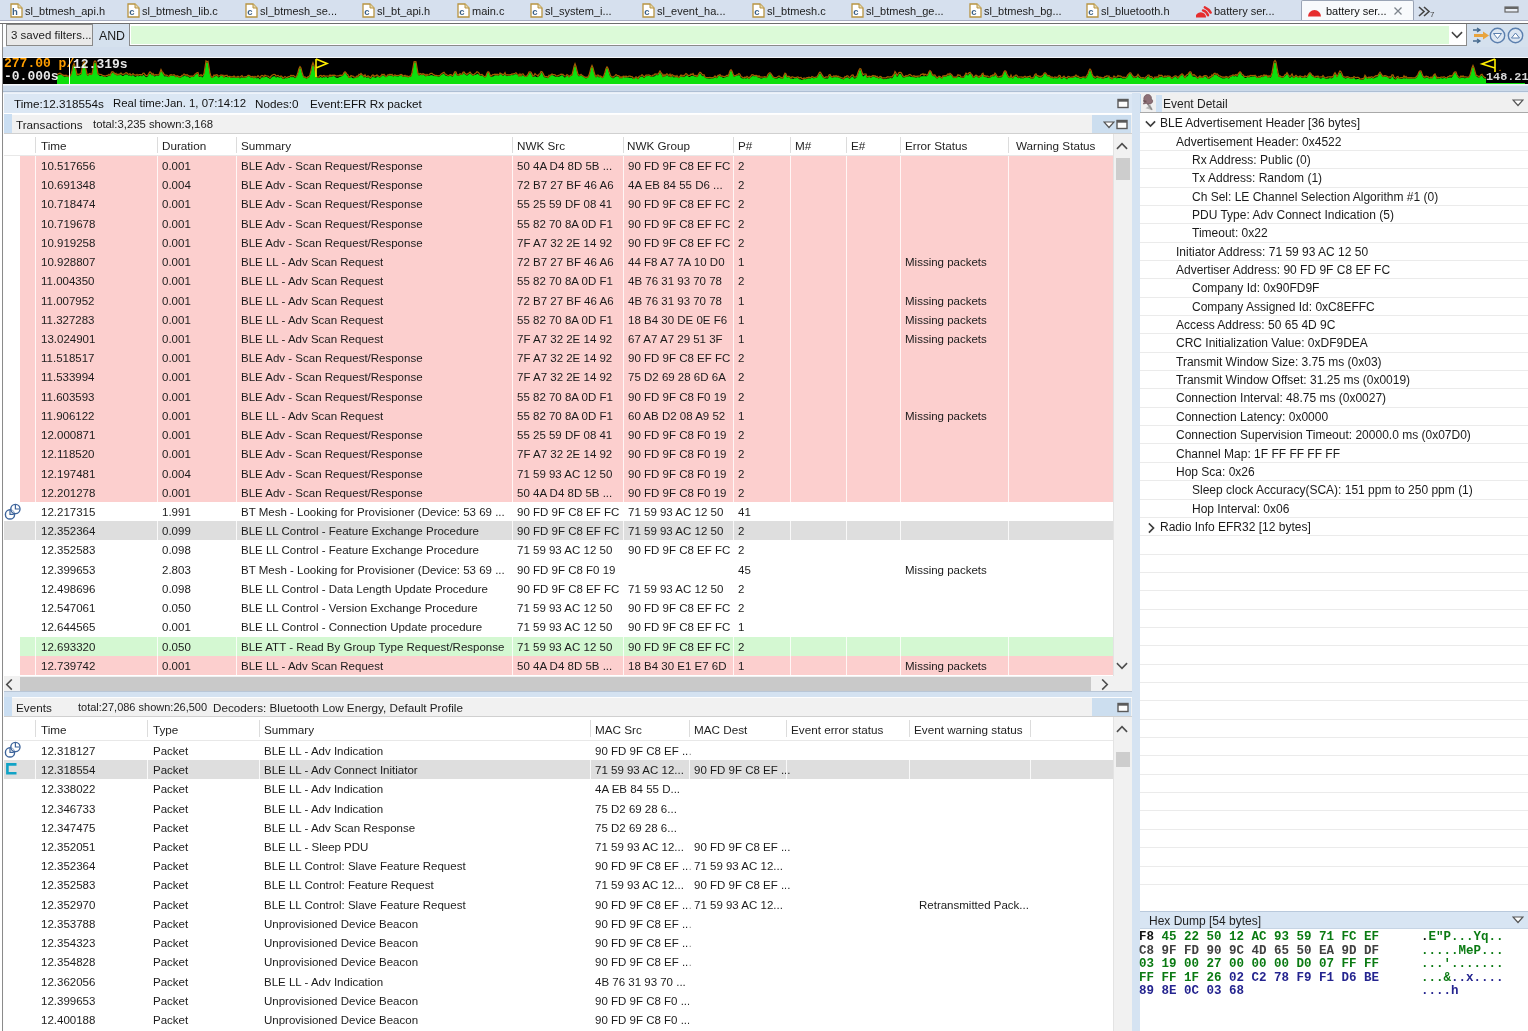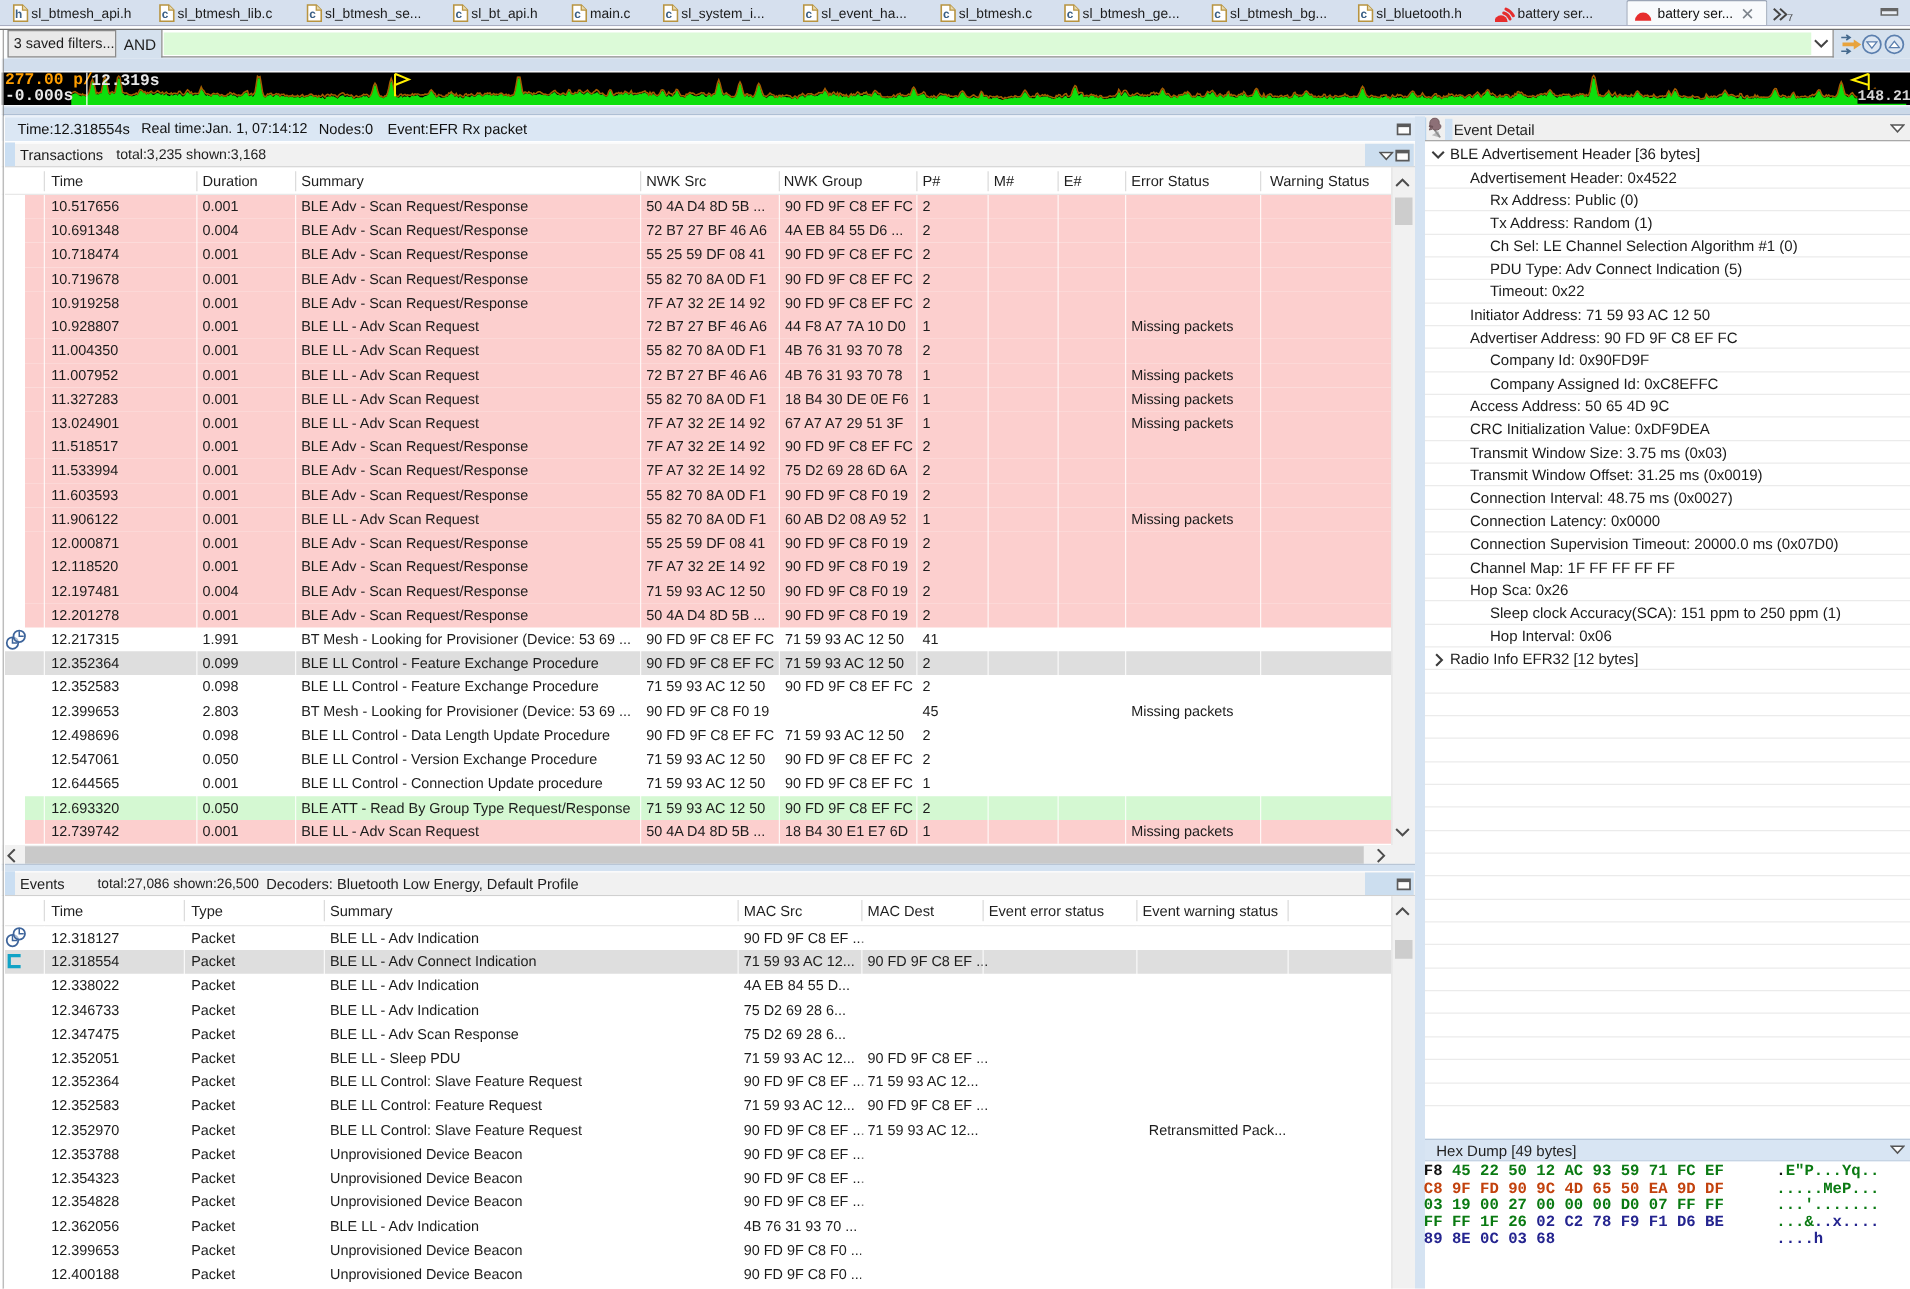--- a/index.html
+++ b/index.html
@@ -434,21 +434,21 @@
 <div style="position:absolute;left:909px;top:720px;width:1px;height:17px;background:#dcdcdc"></div>
 <div style="position:absolute;left:1030px;top:720px;width:1px;height:17px;background:#dcdcdc"></div>
 <div style="position:absolute;left:0px;top:740px;width:1113px;height:1px;background:#e8e8e8"></div>
 <div style="position:absolute;left:41px;top:744.75px;height:15px;line-height:15px;font:normal 11.5px &quot;Liberation Sans&quot;,sans-serif;color:#1c1c1c;white-space:pre">12.318127</div>
 <div style="position:absolute;left:153px;top:744.75px;height:15px;line-height:15px;font:normal 11.5px &quot;Liberation Sans&quot;,sans-serif;color:#1c1c1c;white-space:pre">Packet</div>
 <div style="position:absolute;left:264px;top:744.75px;height:15px;line-height:15px;font:normal 11.5px &quot;Liberation Sans&quot;,sans-serif;color:#1c1c1c;white-space:pre">BLE LL - Adv Indication</div>
 <div style="position:absolute;left:595px;top:744.75px;height:15px;line-height:15px;font:normal 11.5px &quot;Liberation Sans&quot;,sans-serif;color:#1c1c1c;white-space:pre">90 FD 9F C8 EF ...</div>
 <div style="position:absolute;left:4px;top:760px;width:1109px;height:19px;background:#dedede"></div>
 <div style="position:absolute;left:41px;top:763.75px;height:15px;line-height:15px;font:normal 11.5px &quot;Liberation Sans&quot;,sans-serif;color:#1c1c1c;white-space:pre">12.318554</div>
 <div style="position:absolute;left:153px;top:763.75px;height:15px;line-height:15px;font:normal 11.5px &quot;Liberation Sans&quot;,sans-serif;color:#1c1c1c;white-space:pre">Packet</div>
-<div style="position:absolute;left:264px;top:763.75px;height:15px;line-height:15px;font:normal 11.5px &quot;Liberation Sans&quot;,sans-serif;color:#1c1c1c;white-space:pre">BLE LL - Adv Connect Indication</div>
+<div style="position:absolute;left:264px;top:763.75px;height:15px;line-height:15px;font:normal 11.5px &quot;Liberation Sans&quot;,sans-serif;color:#1c1c1c;white-space:pre">BLE LL - Adv Connect Initiator</div>
 <div style="position:absolute;left:595px;top:763.75px;height:15px;line-height:15px;font:normal 11.5px &quot;Liberation Sans&quot;,sans-serif;color:#1c1c1c;white-space:pre">71 59 93 AC 12...</div>
 <div style="position:absolute;left:694px;top:763.75px;height:15px;line-height:15px;font:normal 11.5px &quot;Liberation Sans&quot;,sans-serif;color:#1c1c1c;white-space:pre">90 FD 9F C8 EF ...</div>
 <div style="position:absolute;left:41px;top:782.75px;height:15px;line-height:15px;font:normal 11.5px &quot;Liberation Sans&quot;,sans-serif;color:#1c1c1c;white-space:pre">12.338022</div>
 <div style="position:absolute;left:153px;top:782.75px;height:15px;line-height:15px;font:normal 11.5px &quot;Liberation Sans&quot;,sans-serif;color:#1c1c1c;white-space:pre">Packet</div>
 <div style="position:absolute;left:264px;top:782.75px;height:15px;line-height:15px;font:normal 11.5px &quot;Liberation Sans&quot;,sans-serif;color:#1c1c1c;white-space:pre">BLE LL - Adv Indication</div>
 <div style="position:absolute;left:595px;top:782.75px;height:15px;line-height:15px;font:normal 11.5px &quot;Liberation Sans&quot;,sans-serif;color:#1c1c1c;white-space:pre">4A EB 84 55 D...</div>
 <div style="position:absolute;left:41px;top:802.75px;height:15px;line-height:15px;font:normal 11.5px &quot;Liberation Sans&quot;,sans-serif;color:#1c1c1c;white-space:pre">12.346733</div>
 <div style="position:absolute;left:153px;top:802.75px;height:15px;line-height:15px;font:normal 11.5px &quot;Liberation Sans&quot;,sans-serif;color:#1c1c1c;white-space:pre">Packet</div>
 <div style="position:absolute;left:264px;top:802.75px;height:15px;line-height:15px;font:normal 11.5px &quot;Liberation Sans&quot;,sans-serif;color:#1c1c1c;white-space:pre">BLE LL - Adv Indication</div>
 <div style="position:absolute;left:595px;top:802.75px;height:15px;line-height:15px;font:normal 11.5px &quot;Liberation Sans&quot;,sans-serif;color:#1c1c1c;white-space:pre">75 D2 69 28 6...</div>
@@ -603,27 +603,27 @@
 <div style="position:absolute;left:1176px;top:428.15px;height:16px;line-height:16px;font:normal 12px &quot;Liberation Sans&quot;,sans-serif;color:#1b1b1b;white-space:pre">Connection Supervision Timeout: 20000.0 ms (0x07D0)</div>
 <div style="position:absolute;left:1176px;top:446.5px;height:16px;line-height:16px;font:normal 12px &quot;Liberation Sans&quot;,sans-serif;color:#1b1b1b;white-space:pre">Channel Map: 1F FF FF FF FF</div>
 <div style="position:absolute;left:1176px;top:464.85px;height:16px;line-height:16px;font:normal 12px &quot;Liberation Sans&quot;,sans-serif;color:#1b1b1b;white-space:pre">Hop Sca: 0x26</div>
 <div style="position:absolute;left:1192px;top:483.2px;height:16px;line-height:16px;font:normal 12px &quot;Liberation Sans&quot;,sans-serif;color:#1b1b1b;white-space:pre">Sleep clock Accuracy(SCA): 151 ppm to 250 ppm (1)</div>
 <div style="position:absolute;left:1192px;top:501.55px;height:16px;line-height:16px;font:normal 12px &quot;Liberation Sans&quot;,sans-serif;color:#1b1b1b;white-space:pre">Hop Interval: 0x06</div>
 <svg style="position:absolute;left:1146px;top:521.9px" width="12" height="12">
       <polyline points="3.5,2 7.5,6 3.5,10" fill="none" stroke="#3c3c3c" stroke-width="1.7" stroke-linecap="square"></polyline>
     </svg>
 <div style="position:absolute;left:1160px;top:519.9px;height:16px;line-height:16px;font:normal 12px &quot;Liberation Sans&quot;,sans-serif;color:#1b1b1b;white-space:pre">Radio Info EFR32 [12 bytes]</div>
 <div style="position:absolute;left:1140px;top:911px;width:388px;height:18px;background:#d8e5f3;border-top:1px solid #b9c9dc;border-bottom:1px solid #c6d4e4"></div>
-<div style="position:absolute;left:1149px;top:913.5px;height:16px;line-height:16px;font:normal 12px &quot;Liberation Sans&quot;,sans-serif;color:#1f1f1f;white-space:pre">Hex Dump [49 bytes]</div>
+<div style="position:absolute;left:1149px;top:913.5px;height:16px;line-height:16px;font:normal 12px &quot;Liberation Sans&quot;,sans-serif;color:#1f1f1f;white-space:pre">Hex Dump [54 bytes]</div>
 <svg style="position:absolute;left:1512px;top:916px" width="12" height="8">
       <polygon points="1,1 11,1 6,6.5" fill="#fff" stroke="#555" stroke-width="1.2"></polygon>
     </svg>
 <div style="position:absolute;left:1139px;top:930.25px;height:16px;line-height:16px;font:bold 12.5px &quot;Liberation Mono&quot;,monospace;color:#000;white-space:pre"><span style="color:#111">F8</span><span style="color:#0a7a12"> 45 22 50 12 AC 93 59 71 FC EF</span></div>
 <div style="position:absolute;left:1421px;top:930.25px;height:16px;line-height:16px;font:bold 12.5px &quot;Liberation Mono&quot;,monospace;color:#000;white-space:pre"><span style="color:#111">.</span><span style="color:#0a7a12">E"P...Yq..</span></div>
-<div style="position:absolute;left:1139px;top:943.75px;height:16px;line-height:16px;font:bold 12.5px &quot;Liberation Mono&quot;,monospace;color:#000;white-space:pre"><span style="color:#c2410c">C8 9F FD 90 9C 4D 65 50 EA 9D DF</span></div>
+<div style="position:absolute;left:1139px;top:943.75px;height:16px;line-height:16px;font:bold 12.5px &quot;Liberation Mono&quot;,monospace;color:#000;white-space:pre"><span style="color:#404040">C8 9F FD 90 9C 4D 65 50 EA 9D DF</span></div>
 <div style="position:absolute;left:1421px;top:943.75px;height:16px;line-height:16px;font:bold 12.5px &quot;Liberation Mono&quot;,monospace;color:#000;white-space:pre"><span style="color:#0a7a12">.....MeP...</span></div>
 <div style="position:absolute;left:1139px;top:957.25px;height:16px;line-height:16px;font:bold 12.5px &quot;Liberation Mono&quot;,monospace;color:#000;white-space:pre"><span style="color:#0a7a12">03 19 00 27 00 00 00 D0 07 FF FF</span></div>
 <div style="position:absolute;left:1421px;top:957.25px;height:16px;line-height:16px;font:bold 12.5px &quot;Liberation Mono&quot;,monospace;color:#000;white-space:pre"><span style="color:#0a7a12">...'.......</span></div>
 <div style="position:absolute;left:1139px;top:970.75px;height:16px;line-height:16px;font:bold 12.5px &quot;Liberation Mono&quot;,monospace;color:#000;white-space:pre"><span style="color:#0a7a12">FF FF 1F 26</span><span style="color:#24248f"> 02 C2 78 F9 F1 D6 BE</span></div>
 <div style="position:absolute;left:1421px;top:970.75px;height:16px;line-height:16px;font:bold 12.5px &quot;Liberation Mono&quot;,monospace;color:#000;white-space:pre"><span style="color:#0a7a12">...&amp;</span><span style="color:#24248f">..x....</span></div>
 <div style="position:absolute;left:1139px;top:984.25px;height:16px;line-height:16px;font:bold 12.5px &quot;Liberation Mono&quot;,monospace;color:#000;white-space:pre"><span style="color:#24248f">89 8E 0C 03 68</span></div>
 <div style="position:absolute;left:1421px;top:984.25px;height:16px;line-height:16px;font:bold 12.5px &quot;Liberation Mono&quot;,monospace;color:#000;white-space:pre"><span style="color:#24248f">....h</span></div>
 <div style="position:absolute;left:2px;top:24px;width:1px;height:1007px;background:#8b8b8b"></div>
 <div style="position:absolute;left:0px;top:24px;width:1px;height:1007px;background:#fff"></div>
 <div style="position:absolute;left:1px;top:24px;width:1px;height:1007px;background:#fff"></div>

